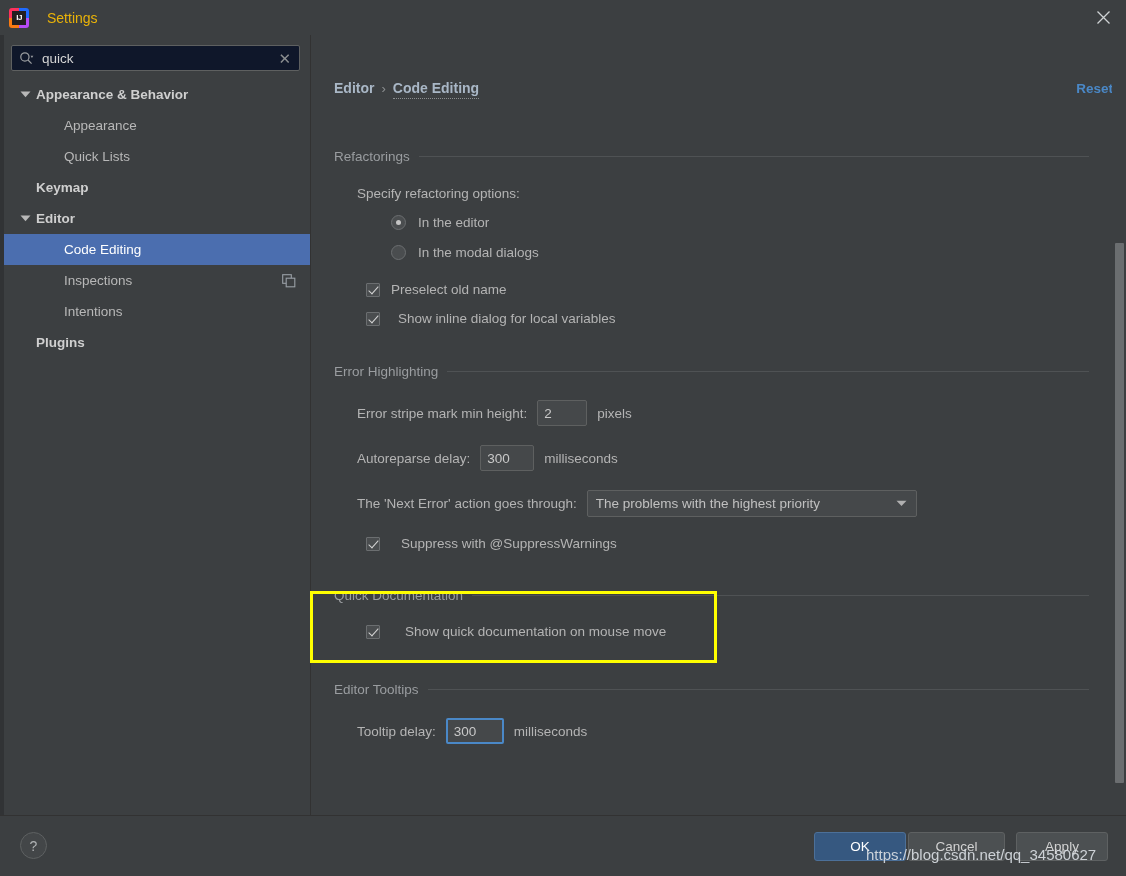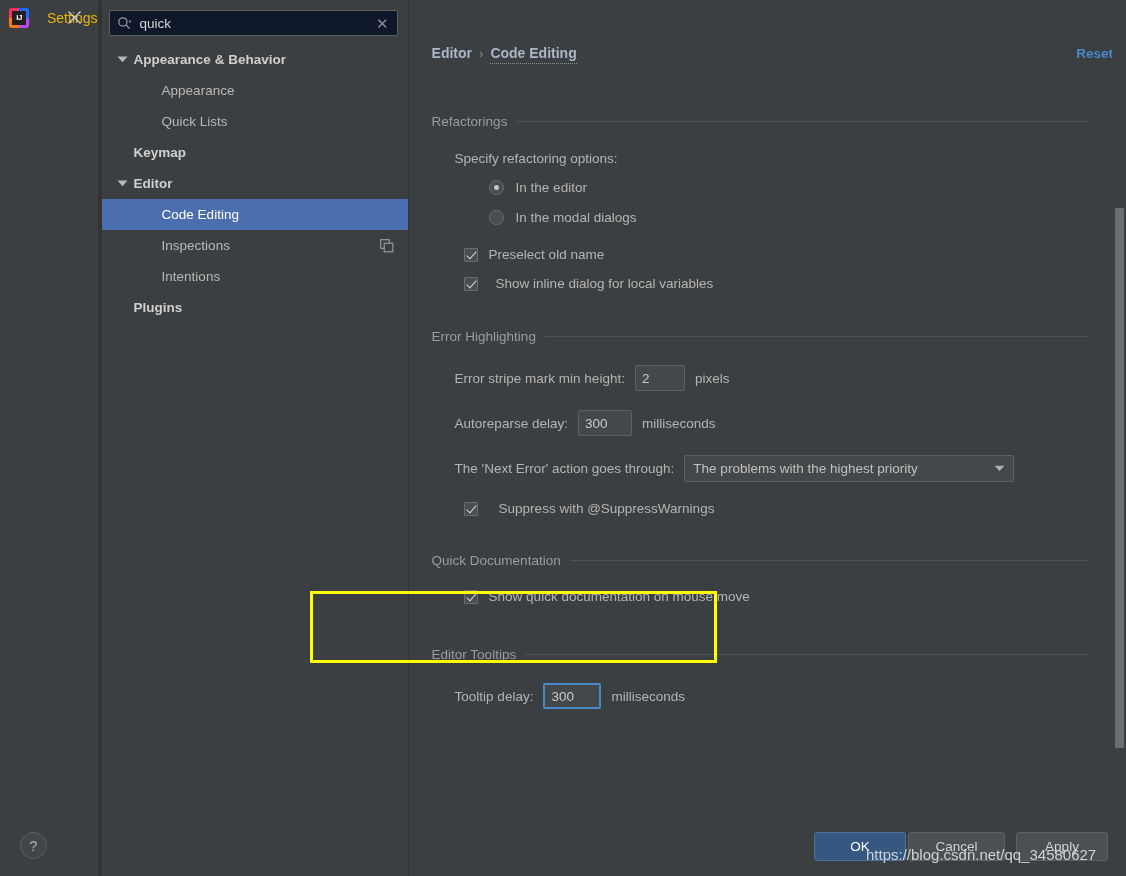--- a/index.html
+++ b/index.html
@@ -17,20 +17,21 @@
     font-size: 13px;
     position: relative;
   }
 
   
   #window {
     position: absolute;
     inset: 0;
     background: #3c3f41;
     display: flex;
+    flex-direction: column;
   }
 
   
   #titlebar {
     height: 35px;
     background: #3c3f41;
     display: flex;
     align-items: center;
     flex: 0 0 auto;
     position: relative;
@@ -575,21 +576,21 @@
               <span class="ftext">Suppress with @SuppressWarnings</span>
             </div>
           </div>
 
           <div class="section" style="padding-top:37px;">
             <div class="section-header">
               <span>Quick Documentation</span>
               <span class="line"></span>
             </div>
 
-            <div class="row" style="margin-top:21px; padding-left:55px; gap:11px;">
+            <div class="row" style="margin-top:21px; padding-left:55px; gap:25px;">
               <span class="checkbox checked"></span>
               <span class="ftext">Show quick documentation on mouse move</span>
             </div>
           </div>
 
           <div class="section" style="padding-top:43px;">
             <div class="section-header">
               <span>Editor Tooltips</span>
               <span class="line"></span>
             </div>

